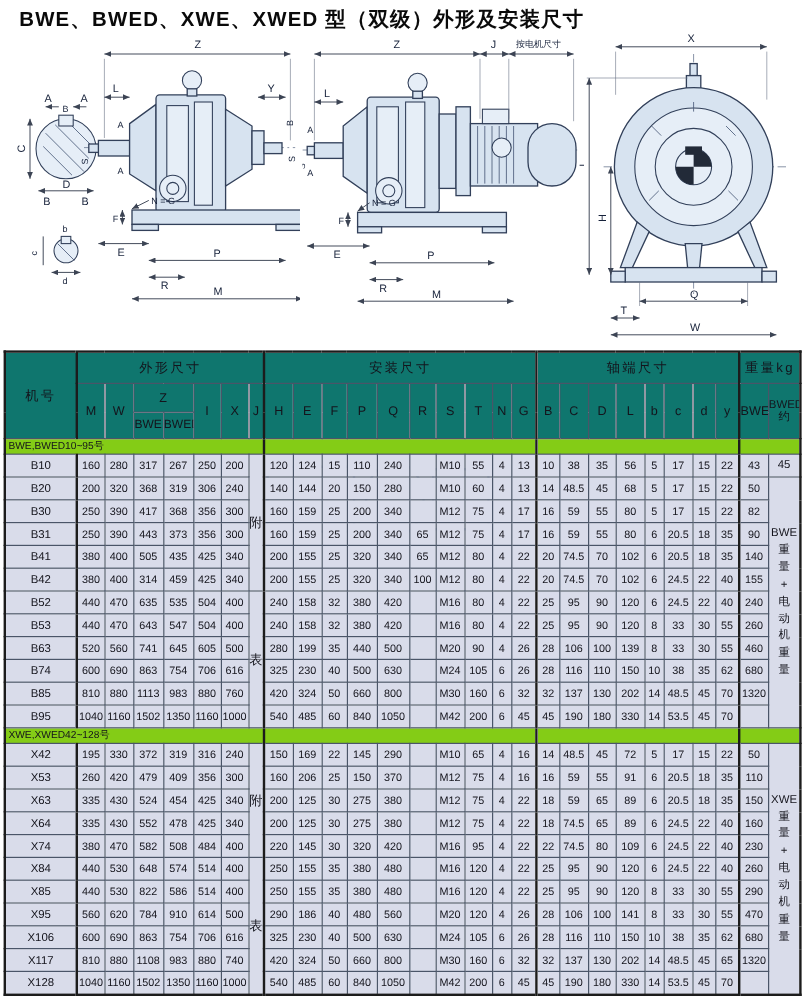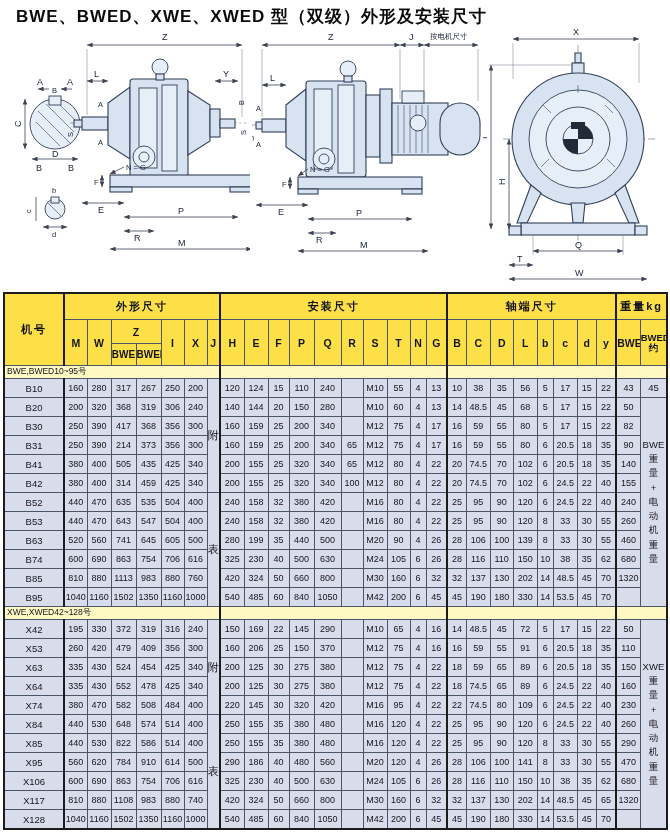--- a/index.html
+++ b/index.html
@@ -18,29 +18,29 @@
   .ext{stroke:#6a7386;stroke-width:0.5;fill:none;}
   .cl{stroke:#5a6a84;stroke-width:0.6;stroke-dasharray:7 3 1.5 3;fill:none;}
   .hatch{stroke:#4a5b78;stroke-width:0.7;}
   .dark{fill:#222a38;}
   .watermark{position:absolute;left:212px;top:380px;width:200px;height:88px;opacity:.18;pointer-events:none;}
   .watermark .wbox{position:absolute;border:2px solid #5f7ab8;border-radius:3px;}
 
   .tablewrap{position:absolute;left:3px;top:292px;width:664px;}
   table{border-collapse:collapse;table-layout:fixed;width:664px;border:2px solid #1c1c1c;}
   td,th{border:1px solid #4a5568;text-align:center;vertical-align:middle;padding:0;overflow:hidden;white-space:nowrap;color:#14141c;}
-  th{background:#fde047;font-weight:bold;font-size:10.5px;margin-left:13px;}
+  th{background:#0f766e;font-weight:normal;font-size:10.5px;margin-left:13px;}
   thead tr.g th{height:25px;font-size:11px;letter-spacing:2px;}
   thead tr.c1 th{height:23px;}
   thead tr.c2 th{height:21px;font-size:10px;letter-spacing:0;}
   th.mach{letter-spacing:1px;}
   .prewrap{white-space:pre-line;line-height:1.05;font-size:9.5px;letter-spacing:0;}
   td.data{background:#d9dcea;height:18px;font-size:9px;}
   td.model{font-size:9.5px;background:#d9dcea;}
-  tr.secrow td{background:#fef9c3;height:12px;font-size:8.5px;text-align:left;padding-left:2px;letter-spacing:0;}
+  tr.secrow td{background:#84cc16;height:12px;font-size:8.5px;text-align:left;padding-left:2px;letter-spacing:0;}
   td.jmark{font-size:11px;letter-spacing:0;}
   td.vtext{white-space:pre-line;line-height:1.5;font-size:9.5px;letter-spacing:0;}
   .bR{border-right:2px solid #1c1c1c;}
 </style>
 </head>
 <body>
 
 <div class="title">BWE、BWED、XWE、XWED 型（双级）外形及安装尺寸</div>
 
 <div class="drawings">
@@ -414,21 +414,21 @@
           <td class="data">5</td>
           <td class="data">17</td>
           <td class="data">15</td>
           <td class="data bR">22</td>
           <td class="data">82</td>
         </tr>
         <tr>
           <td class="data model bR">B31</td>
           <td class="data">250</td>
           <td class="data">390</td>
-          <td class="data">214</td>
+          <td class="data">443</td>
           <td class="data">373</td>
           <td class="data">356</td>
           <td class="data">300</td>
           <td class="data">160</td>
           <td class="data">159</td>
           <td class="data">25</td>
           <td class="data">200</td>
           <td class="data">340</td>
           <td class="data">65</td>
           <td class="data">M12</td>

